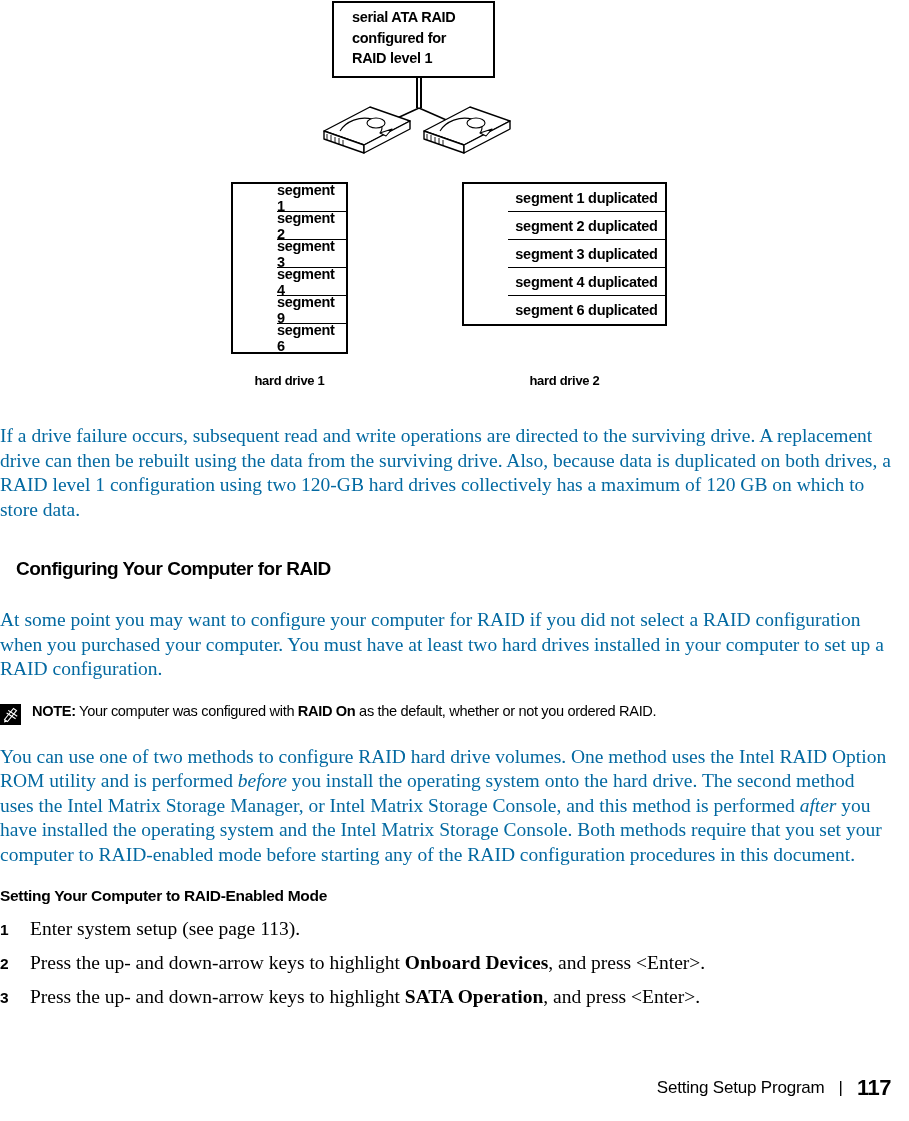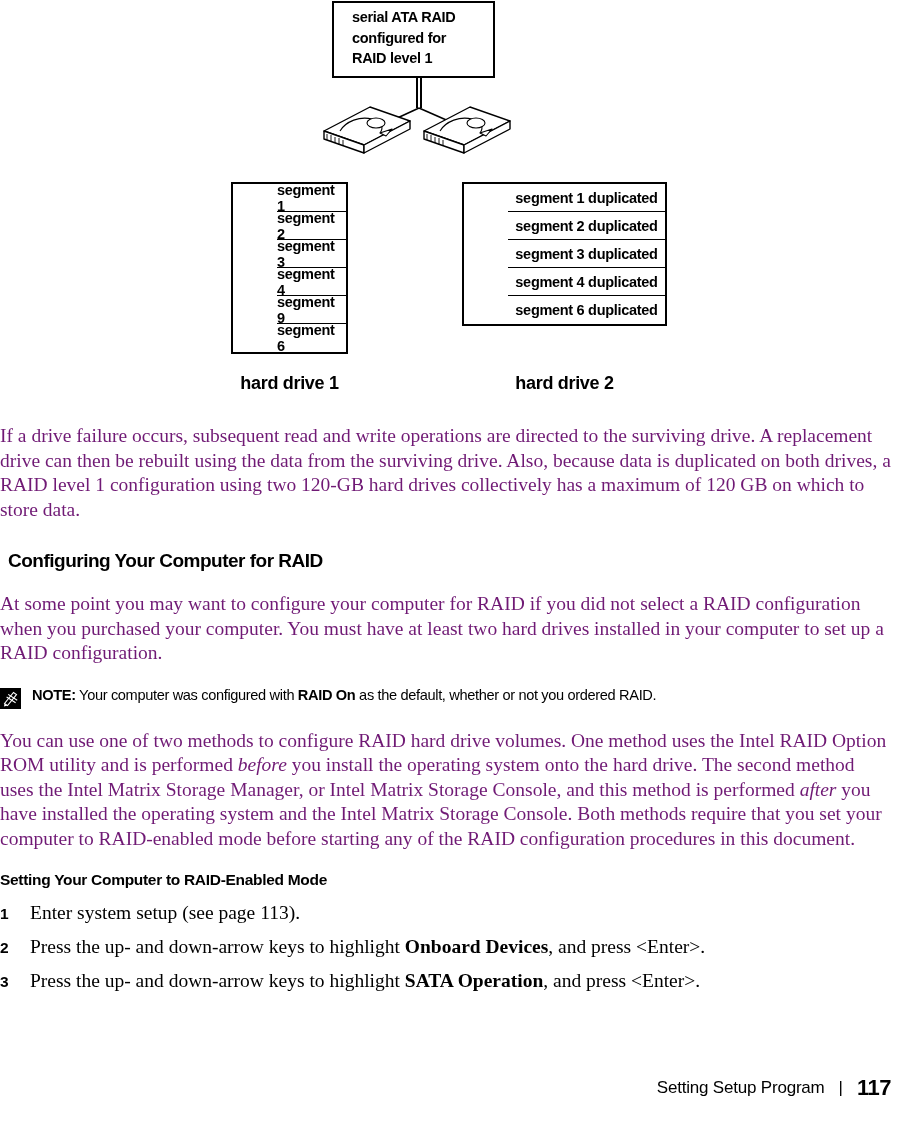--- a/index.html
+++ b/index.html
@@ -88,21 +88,21 @@
     font-weight: 600;
     letter-spacing: -0.3px;
     color: #000;
   }
   .seg-row:last-child { border-bottom: none; }
 
   .drive-label {
     position: absolute;
     top: 373px;
     font-family: "Liberation Sans", sans-serif;
-    font-size: 18px;
+    font-size: 13px;
     font-weight: 600;
     letter-spacing: -0.3px;
     text-align: center;
     color: #000;
   }
   #label-left  { left: 231px; width: 117px; }
   #label-right { left: 462px; width: 205px; }
 
   
   #content {
@@ -112,29 +112,29 @@
     width: 909px;
   }
 
   p.body {
     margin: 0 10px 0 0;
     padding: 0;
     width: 892px;
     font-family: "Liberation Serif", serif;
     font-size: 19.5px;
     line-height: 24.5px;
-    color: #701a75;
+    color: #0369a1;
     text-align: left;
   }
 
   .gap-after-para { height: 20px; }
   .gap-small { height: 12px; }
 
   h2.section {
-    margin: 8px;
+    margin: 16px;
     padding: 0;
     font-family: "Liberation Sans", sans-serif;
     font-size: 19px;
     font-weight: bold;
     letter-spacing: -0.5px;
     color: #000;
   }
   h3.subsection {
     margin: 0;
     padding: 0;

